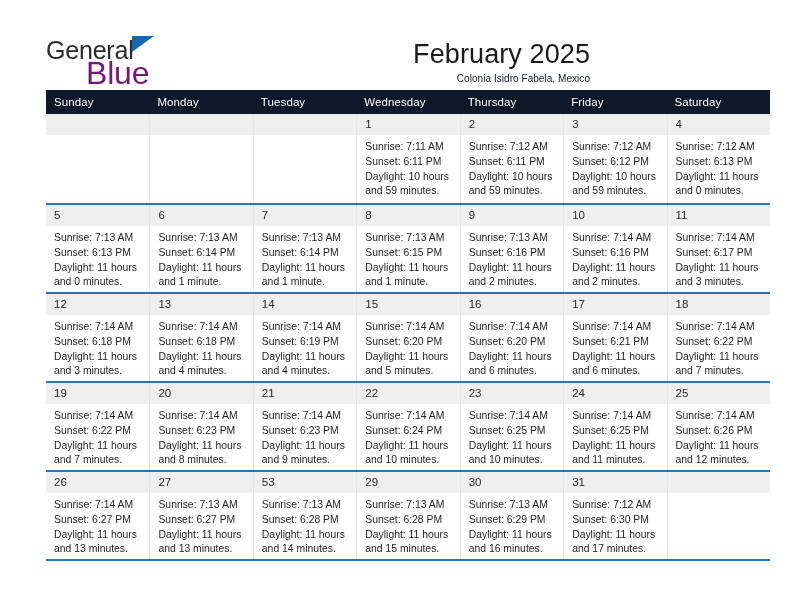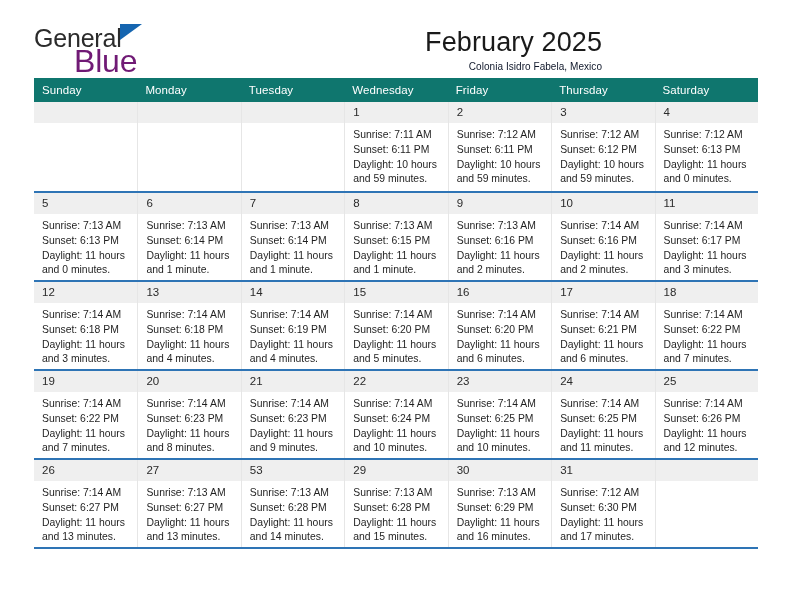--- a/index.html
+++ b/index.html
@@ -9,21 +9,21 @@
     height: 612px;
     background: #ffffff;
     font-family: "Liberation Sans", sans-serif;
     color: #1a1a1a;
     overflow: hidden;
   }
   .page {
     width: 636px;
     height: 612px;
     position: relative;
-    padding: 0;
+    padding: 12px;
   }
 
   
   .masthead {
     display: flex;
     align-items: flex-start;
     justify-content: space-between;
     padding: 26px 34px 0 34px;
     height: 78px;
   }
@@ -80,21 +80,21 @@
   }
 
   
   .calendar {
     margin: 0 34px;
     width: 724px;
   }
   .weekdays {
     display: grid;
     grid-template-columns: repeat(7, 1fr);
-    background: #0f766e;
+    background: #0f172a;
   }
   .weekday {
     color: #ffffff;
     font-size: 11.5px;
     padding: 6px 0 6px 8px;
     letter-spacing: 0.1px;
   }
   .week {
     display: grid;
     grid-template-columns: repeat(7, 1fr);
@@ -146,22 +146,22 @@
       <div class="cal-subtitle">Colonia Isidro Fabela, Mexico</div>
     </div>
   </div>
 
   <div class="calendar">
     <div class="weekdays">
       <div class="weekday">Sunday</div>
       <div class="weekday">Monday</div>
       <div class="weekday">Tuesday</div>
       <div class="weekday">Wednesday</div>
+      <div class="weekday">Thursday</div>
       <div class="weekday">Friday</div>
-      <div class="weekday">Thursday</div>
       <div class="weekday">Saturday</div>
     </div>
     <div id="weeks-container">
         <div class="week">
           <div class="daycell empty">
             <div class="daynum-band"></div>
           </div>
           <div class="daycell empty">
             <div class="daynum-band"></div>
           </div>

